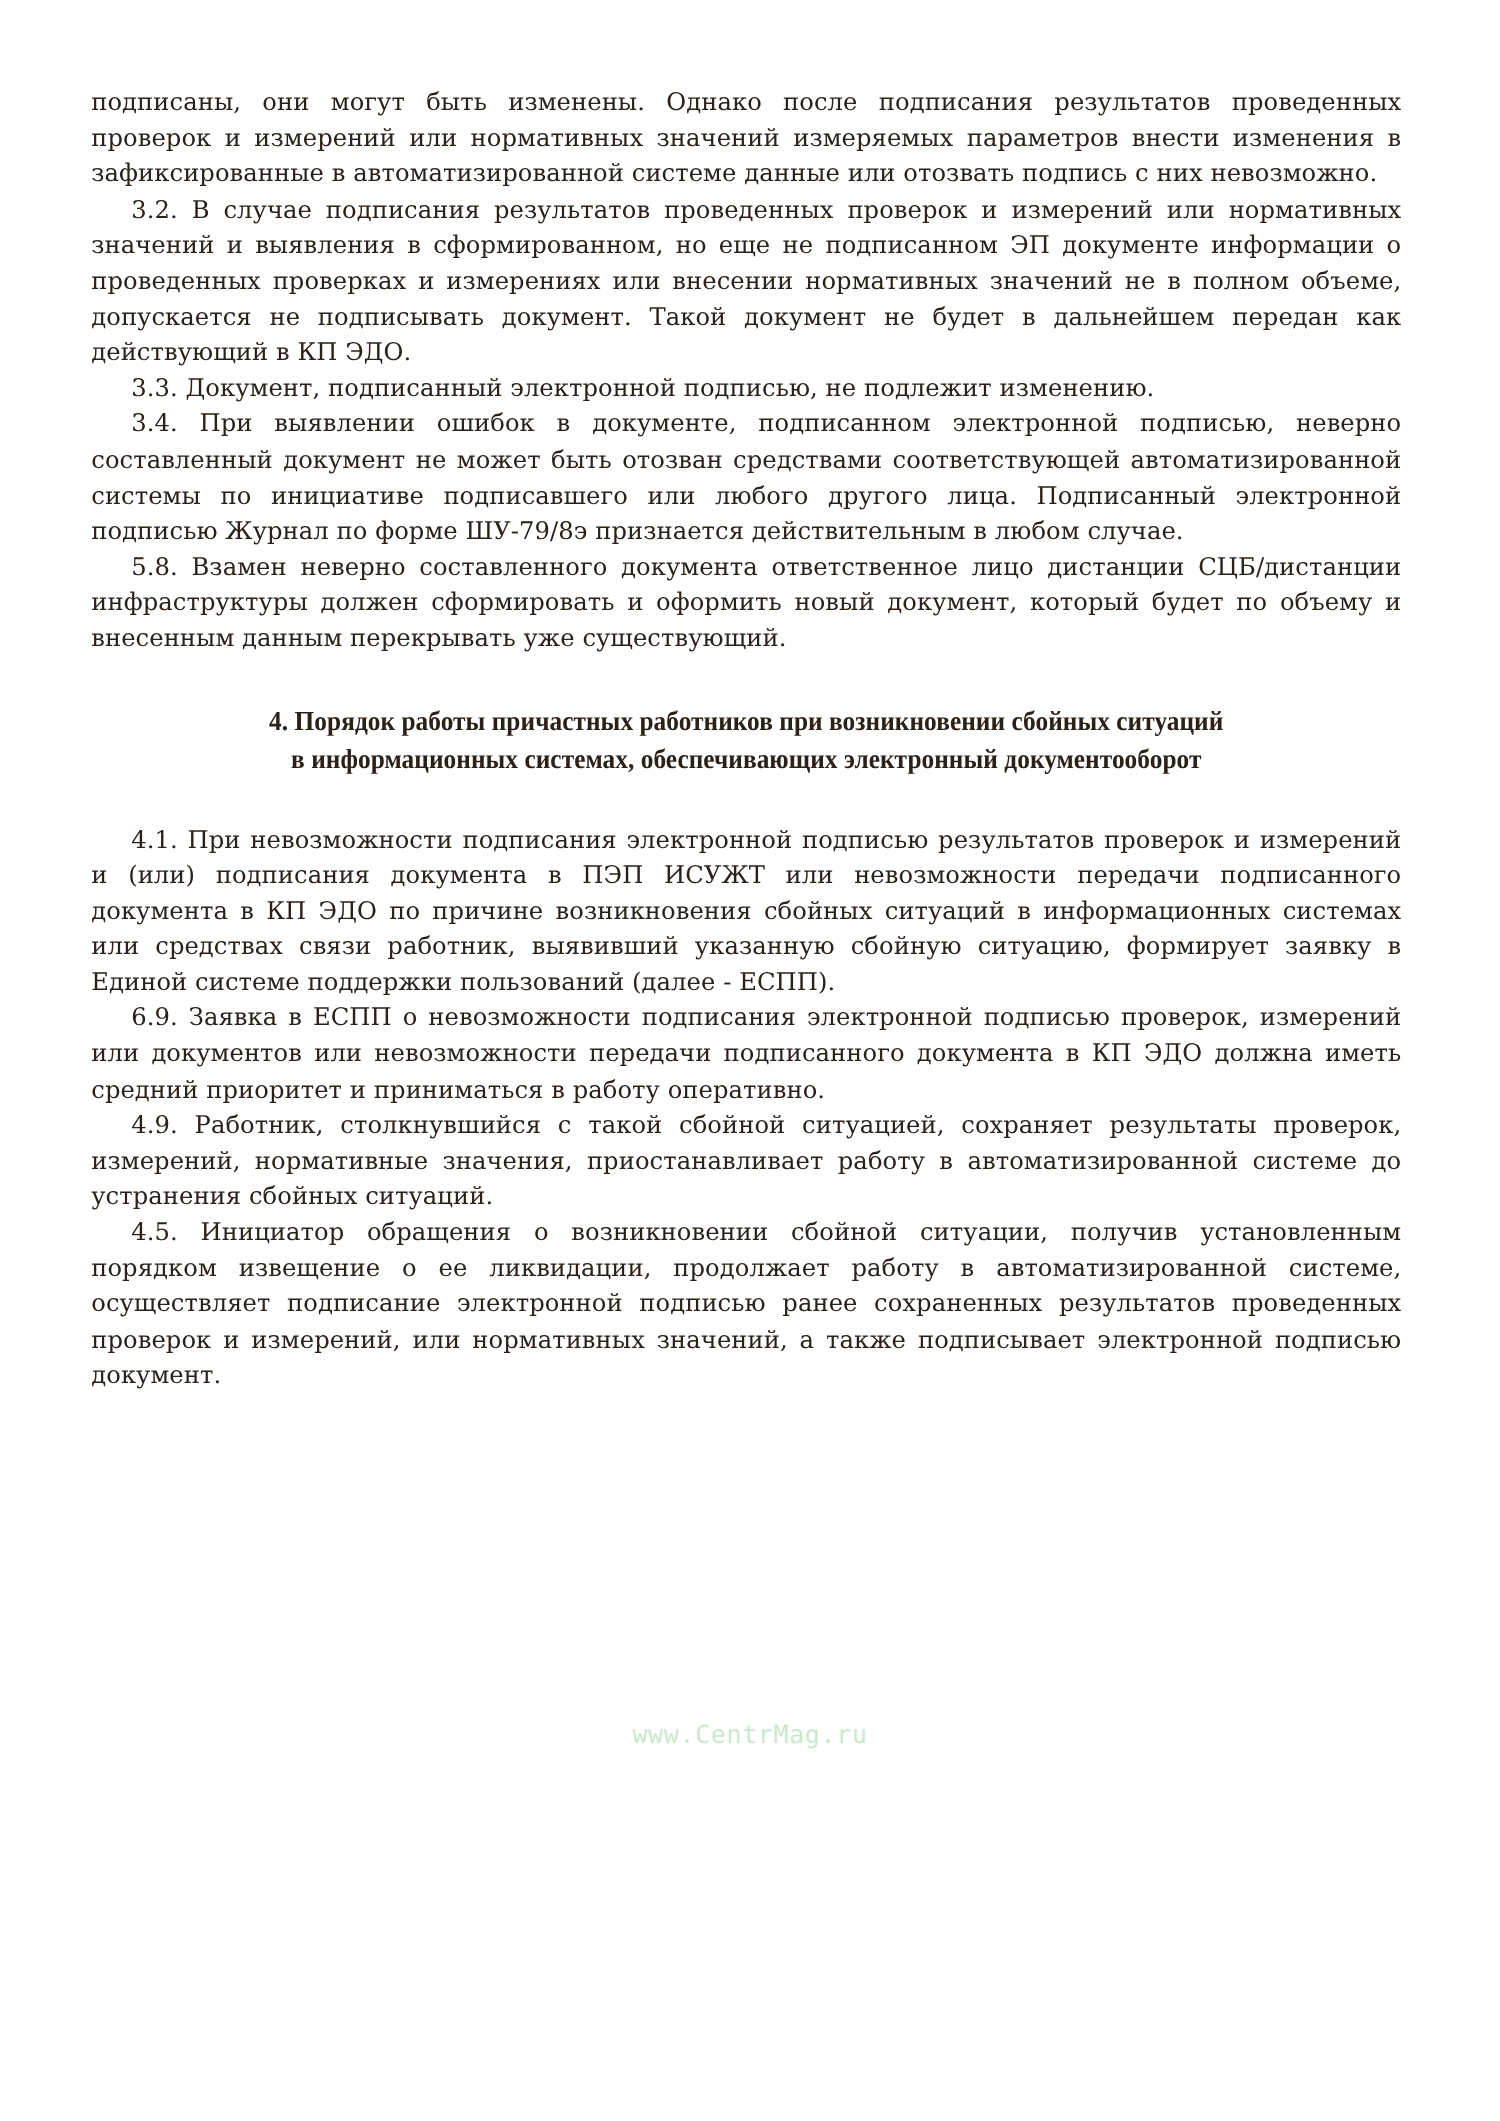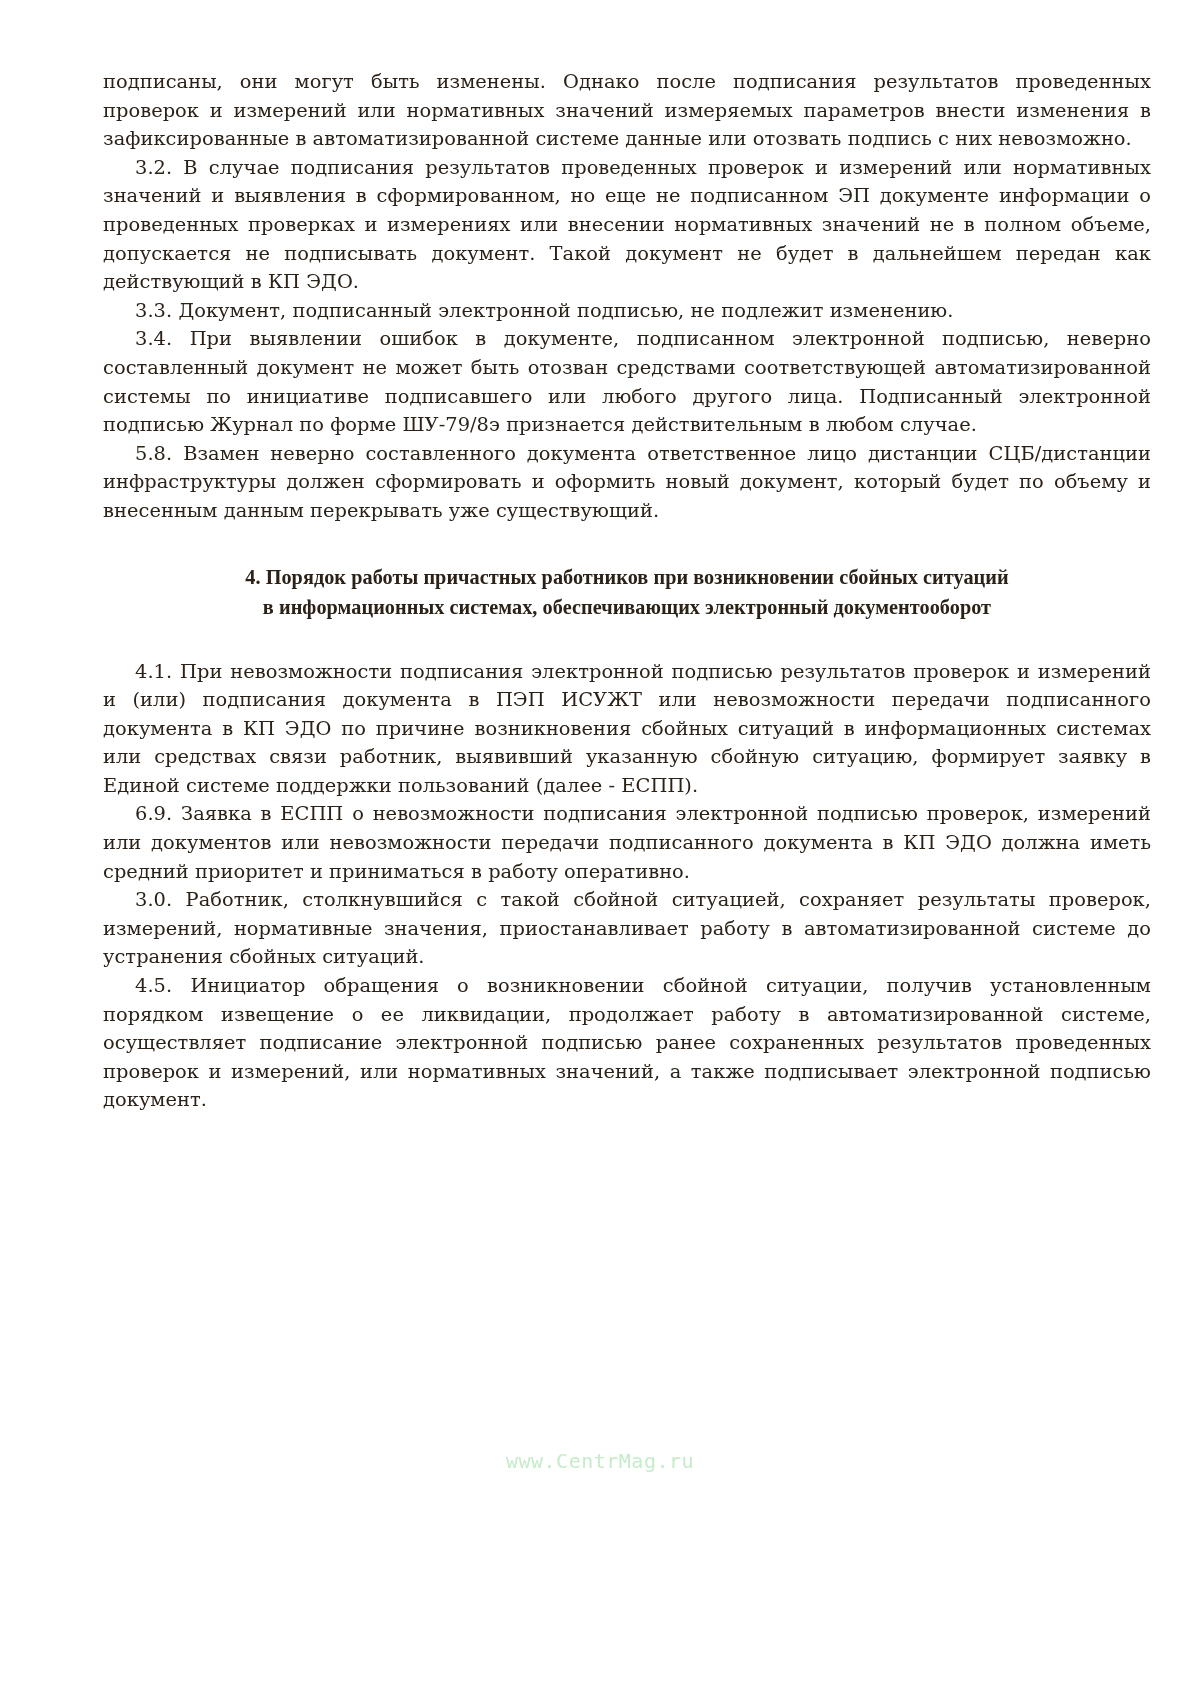--- a/index.html
+++ b/index.html
@@ -17,21 +17,20 @@
       position: absolute;
       left: 73px;
       top: 68px;
       width: 1048px;
       font-family: "DejaVu Serif", "Liberation Serif", serif;
       font-size: 19.4px;
       line-height: 28.6px;
       color: #2b2117;
       text-align: justify;
       letter-spacing: 0.05px;
-      margin-left: 30px;
     }
     .para {
       margin: 0;
       text-indent: 0;
     }
     .para.indent {
       text-indent: 32px;
     }
     .section-heading {
       margin: 36px 0 36px 0;
@@ -44,21 +43,21 @@
       transform: scaleX(0.92);
       transform-origin: center;
     }
     .section-heading span {
       display: block;
     }
     .watermark {
       position: absolute;
       left: 0;
       width: 1200px;
-      top: 1449px;
+      top: 1375px;
       text-align: center;
       font-family: "DejaVu Sans Mono", "Liberation Mono", monospace;
       font-size: 20px;
       color: #c6ebc9;
       letter-spacing: 0.5px;
     }
   </style>
 </head>
 <body>
 
@@ -70,18 +69,18 @@
   <p class="para indent">3.4. При выявлении ошибок в документе, подписанном электронной подписью, неверно составленный документ не может быть отозван средствами соответствующей автоматизированной системы по инициативе подписавшего или любого другого лица. Подписанный электронной подписью Журнал по форме ШУ-79/8э признается действительным в любом случае.</p>
   <p class="para indent">5.8. Взамен неверно составленного документа ответственное лицо дистанции СЦБ/дистанции инфраструктуры должен сформировать и оформить новый документ, который будет по объему и внесенным данным перекрывать уже существующий.</p>
 
   <h2 class="section-heading">
     <span>4. Порядок работы причастных работников при возникновении сбойных ситуаций</span>
     <span>в информационных системах, обеспечивающих электронный документооборот</span>
   </h2>
 
   <p class="para indent">4.1. При невозможности подписания электронной подписью результатов проверок и измерений и (или) подписания документа в ПЭП ИСУЖТ или невозможности передачи подписанного документа в КП ЭДО по причине возникновения сбойных ситуаций в информационных системах или средствах связи работник, выявивший указанную сбойную ситуацию, формирует заявку в Единой системе поддержки пользований (далее - ЕСПП).</p>
   <p class="para indent">6.9. Заявка в ЕСПП о невозможности подписания электронной подписью проверок, измерений или документов или невозможности передачи подписанного документа в КП ЭДО должна иметь средний приоритет и приниматься в работу оперативно.</p>
-  <p class="para indent">3.0. Работник, столкнувшийся с такой сбойной ситуацией, сохраняет результаты проверок, измерений, нормативные значения, приостанавливает работу в автоматизированной системе до устранения сбойных ситуаций.</p>
+  <p class="para indent">4.9. Работник, столкнувшийся с такой сбойной ситуацией, сохраняет результаты проверок, измерений, нормативные значения, приостанавливает работу в автоматизированной системе до устранения сбойных ситуаций.</p>
   <p class="para indent">4.5. Инициатор обращения о возникновении сбойной ситуации, получив установленным порядком извещение о ее ликвидации, продолжает работу в автоматизированной системе, осуществляет подписание электронной подписью ранее сохраненных результатов проведенных проверок и измерений, или нормативных значений, а также подписывает электронной подписью документ.</p>
 
 </div>
 
 <div class="watermark" style="color: rgb(198, 235, 201);">www.CentrMag.ru</div>
 
 </body></html>

